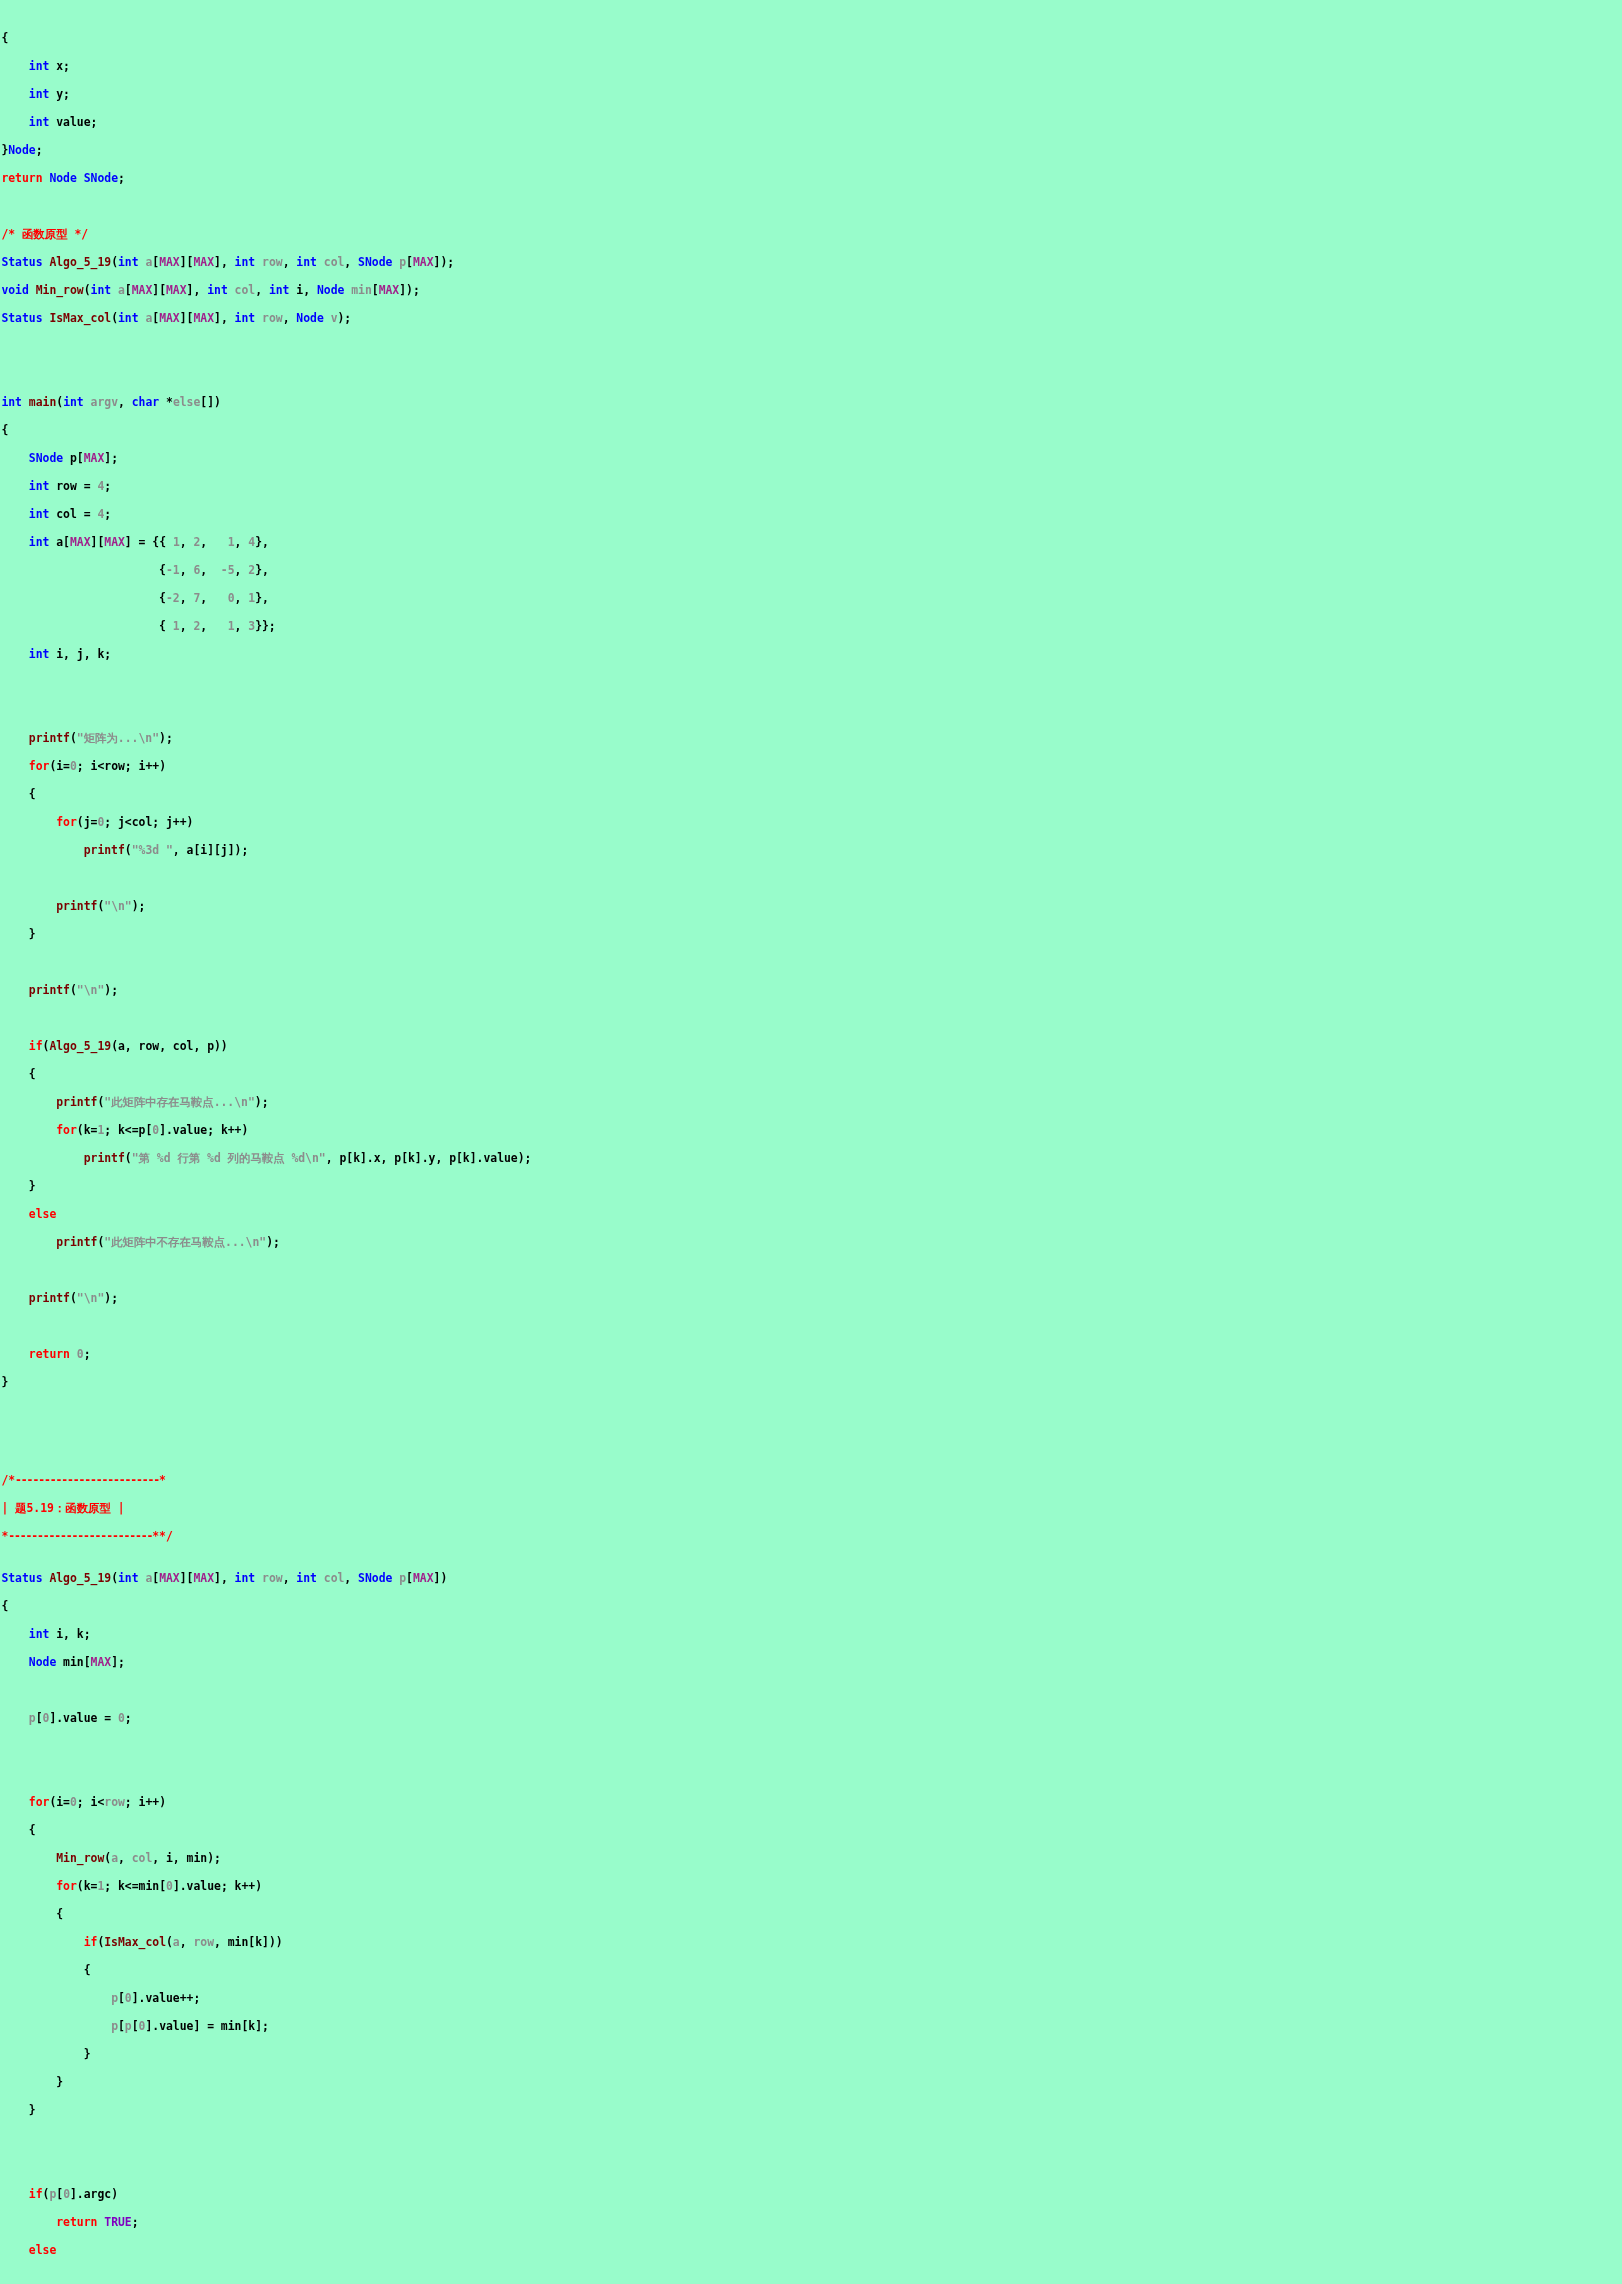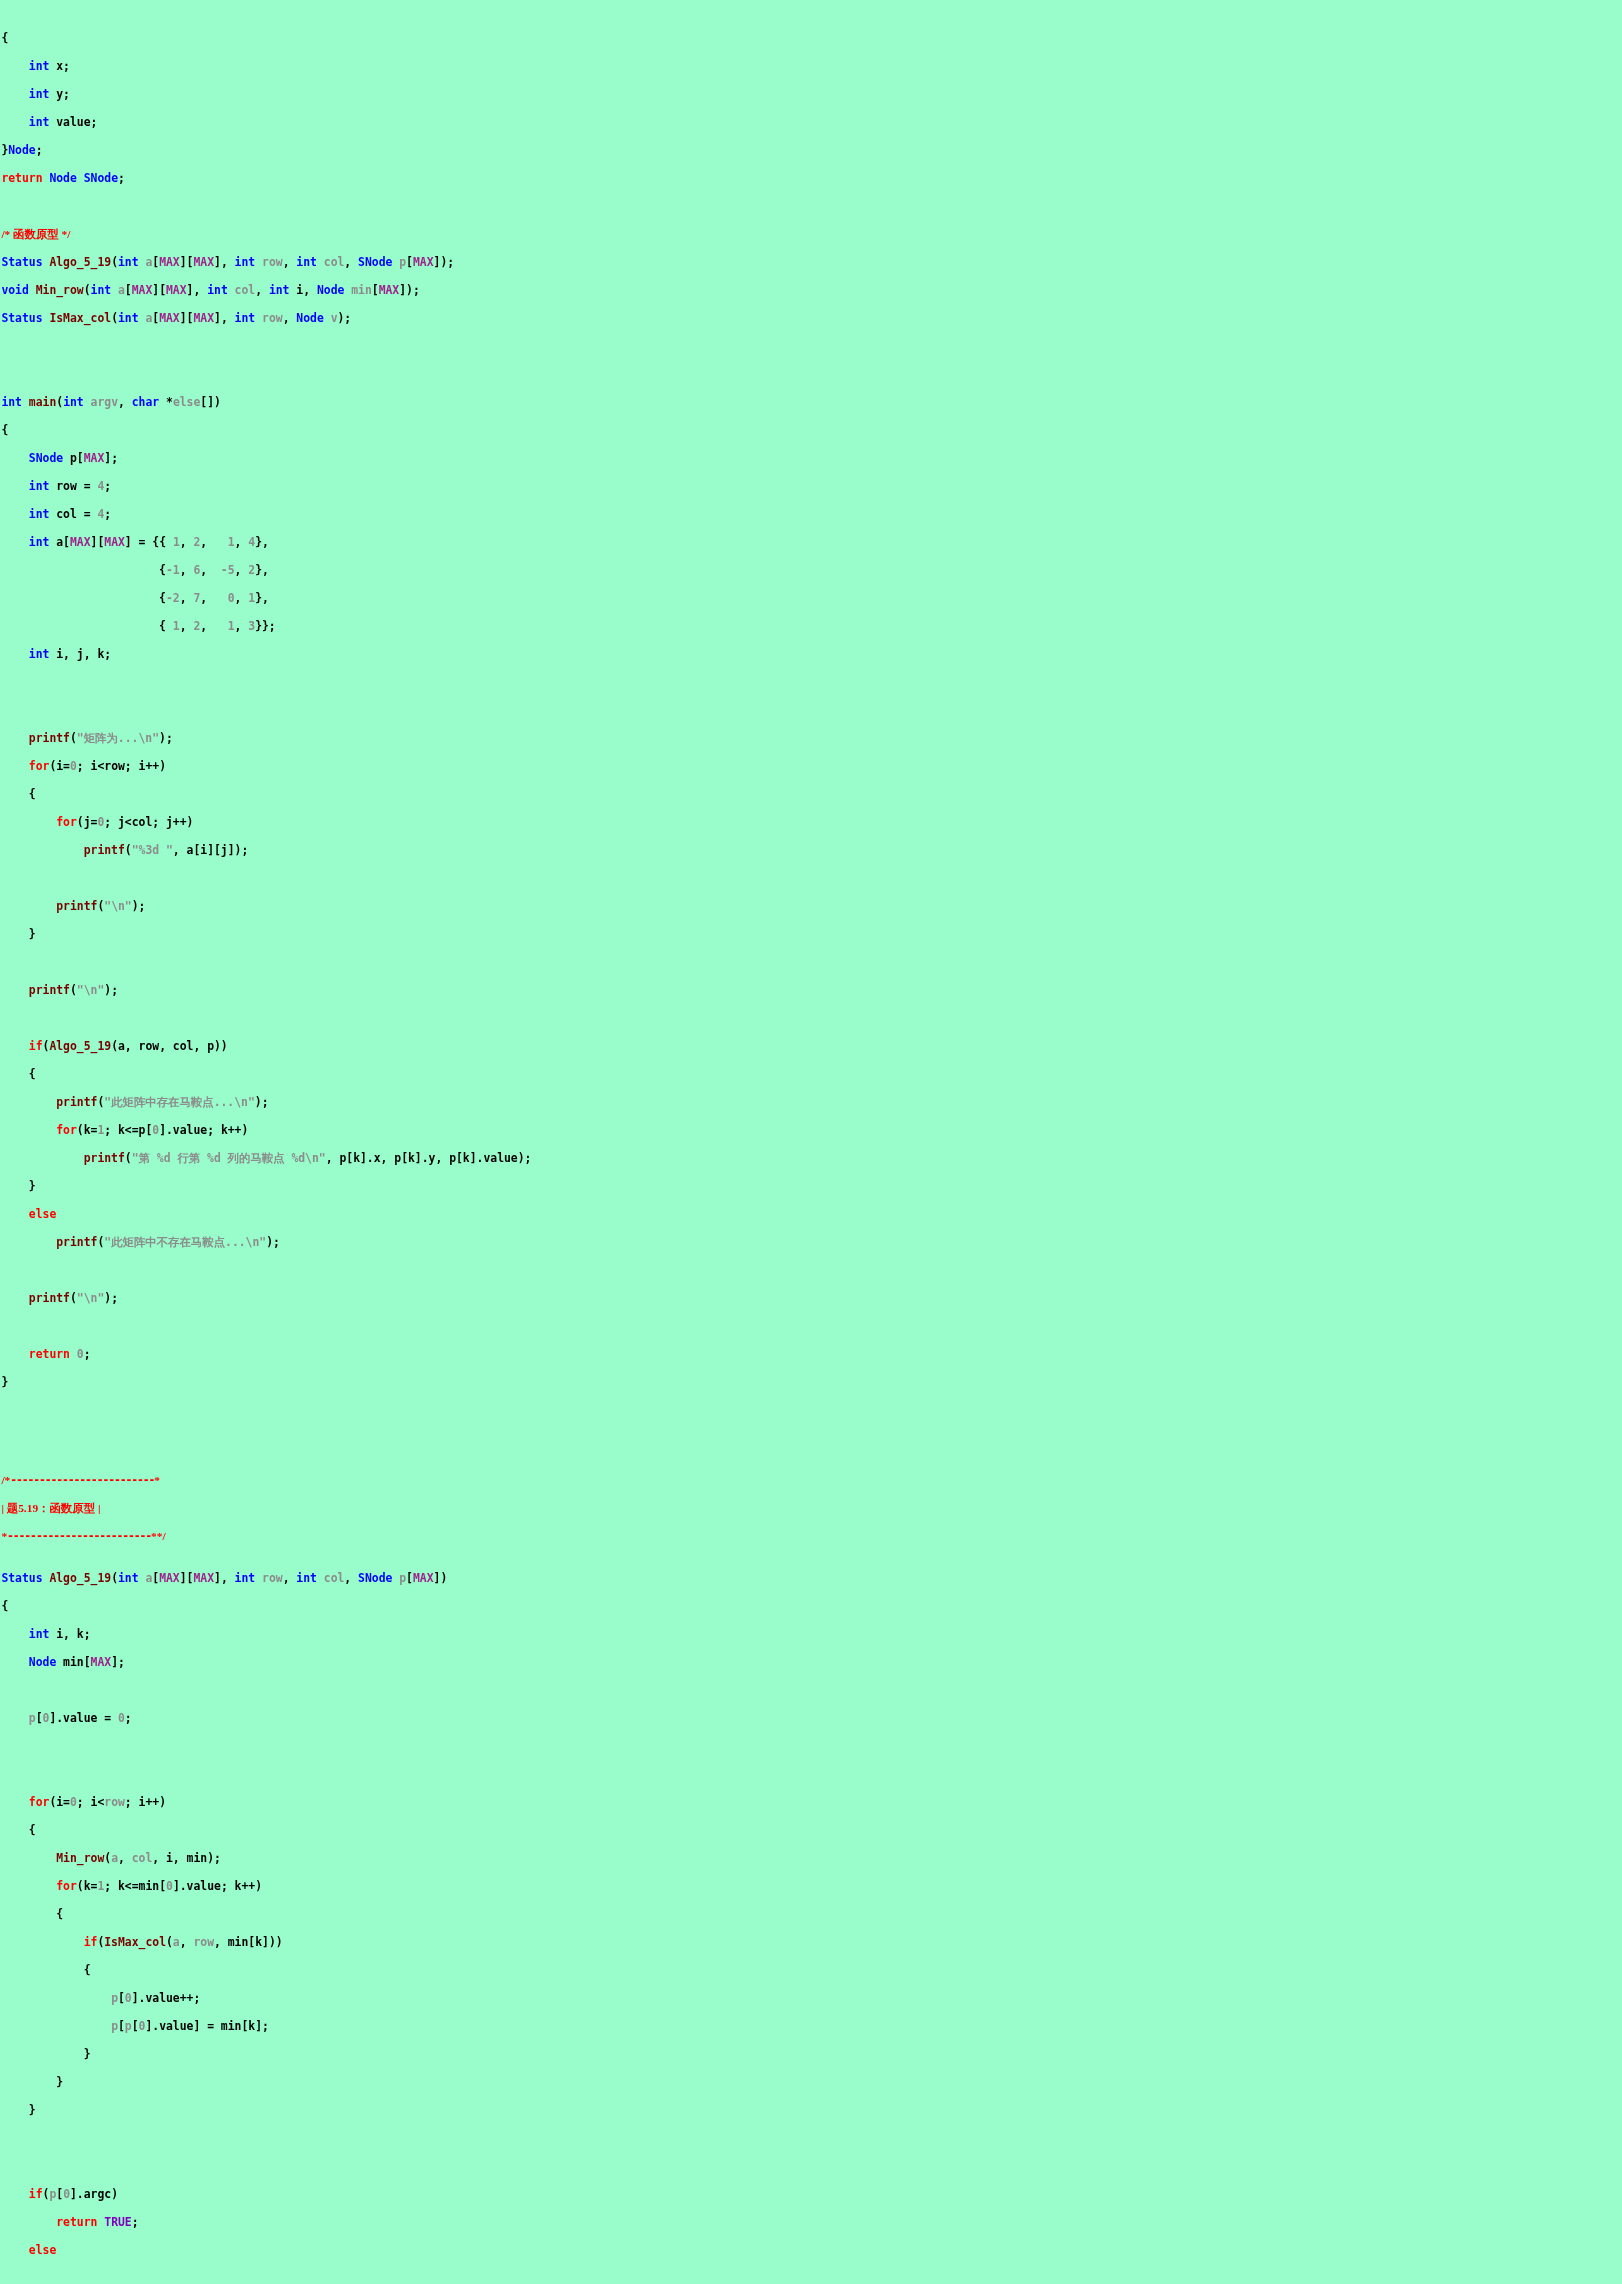--- a/index.html
+++ b/index.html
@@ -27,21 +27,21 @@
   .ln { display: block; height: 14px; white-space: pre; }
   
   .kw   { color: #0000ff; margin-top: 43px; }            
   .typ  { color: #0000ff; }            
   .fn   { color: #7b0000; }            
   .red  { color: #ff0000; }            
   .punc { color: #000000; }
   .gray { color: #8c8c8c; }            
   .str  { color: #8c8c8c; }
   .mac  { color: #a0228c; }            
-  .cmt  { color: #ff0000; font-family: Liberation Serif, serif; }            
+  .cmt  { color: #ff0000; }            
   .pur  { color: #8000c0; }            
   .boxline { color: #ff0000; letter-spacing: -1.1px; }
 </style>
 </head>
 <body>
 
 <div id="code">
 
 <span class="ln"><span class="punc">{</span></span>
 <span class="ln"><span class="punc">    </span><span class="kw">int</span><span class="punc"> x;</span></span>

